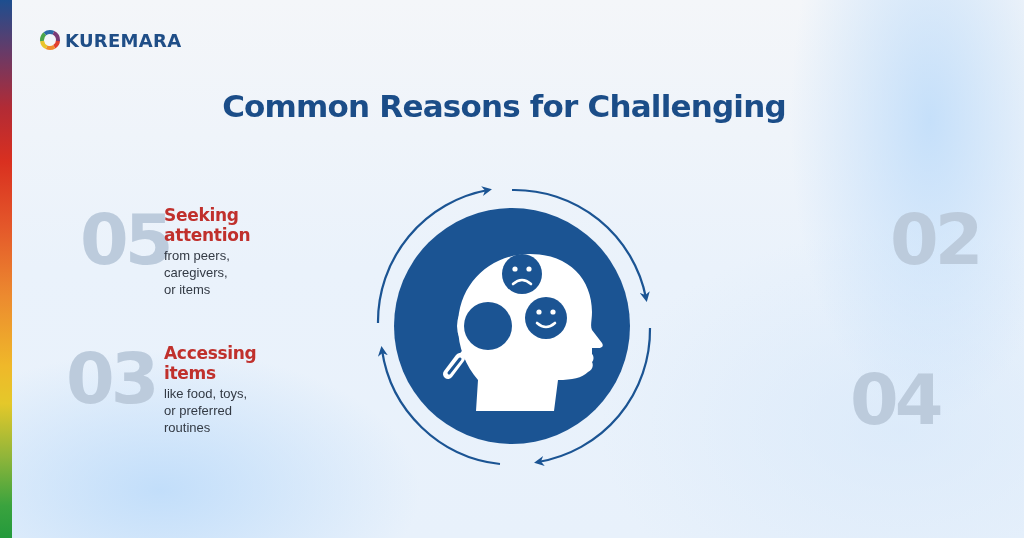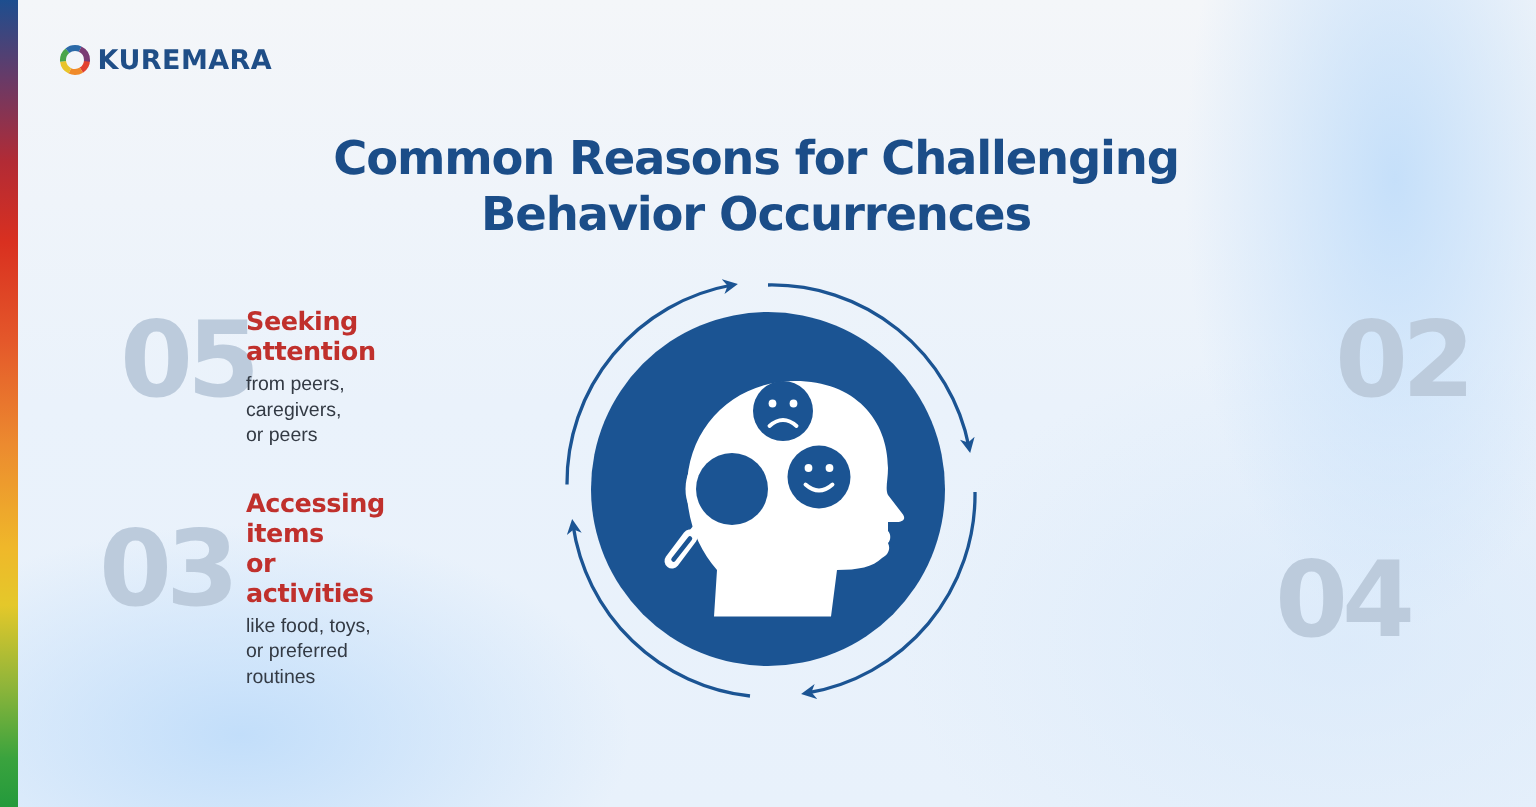--- a/index.html
+++ b/index.html
@@ -73,43 +73,41 @@
     <circle cx="11" cy="11" r="8" fill="none" stroke="#e9c42b" stroke-width="4" stroke-dasharray="8 42" stroke-dashoffset="-16"></circle>
     <circle cx="11" cy="11" r="8" fill="none" stroke="#4aa54a" stroke-width="4" stroke-dasharray="8 42" stroke-dashoffset="-24"></circle>
     <circle cx="11" cy="11" r="8" fill="none" stroke="#2b6aa8" stroke-width="4" stroke-dasharray="9 41" stroke-dashoffset="-32"></circle>
     <circle cx="11" cy="11" r="8" fill="none" stroke="#7a3b74" stroke-width="4" stroke-dasharray="10 40" stroke-dashoffset="-41"></circle>
   </svg>
   <span class="logo-text">KUREMARA</span>
 </div>
 
 <div class="title">
   <div>Common Reasons for Challenging</div>
-  <div>Behavior Occurrences</div>
 </div>
 
 <div class="item left" style="left:0; top:0;">
   <div class="num" style="left:80px; top:205px;">05</div>
   <div class="text" style="top:205px;">
     <div class="heading">
       <div>Seeking</div>
       <div>attention</div>
     </div>
     <div class="desc">
       <div>from peers, caregivers,</div>
-      <div>or peers</div>
+      <div>or items</div>
     </div>
   </div>
 </div>
 
 <div class="item left" style="left:0; top:0;">
   <div class="num" style="left:66px; top:344px;">03</div>
-  <div class="text" style="top:326px;">
+  <div class="text" style="top:343px;">
     <div class="heading">
       <div>Accessing items</div>
-      <div>or activities</div>
     </div>
     <div class="desc">
       <div>like food, toys, or preferred</div>
       <div>routines</div>
     </div>
   </div>
 </div>
 
 <div class="item right" style="left:0; top:0;">
   <div class="num" style="left:890px; top:205px;">02</div>

